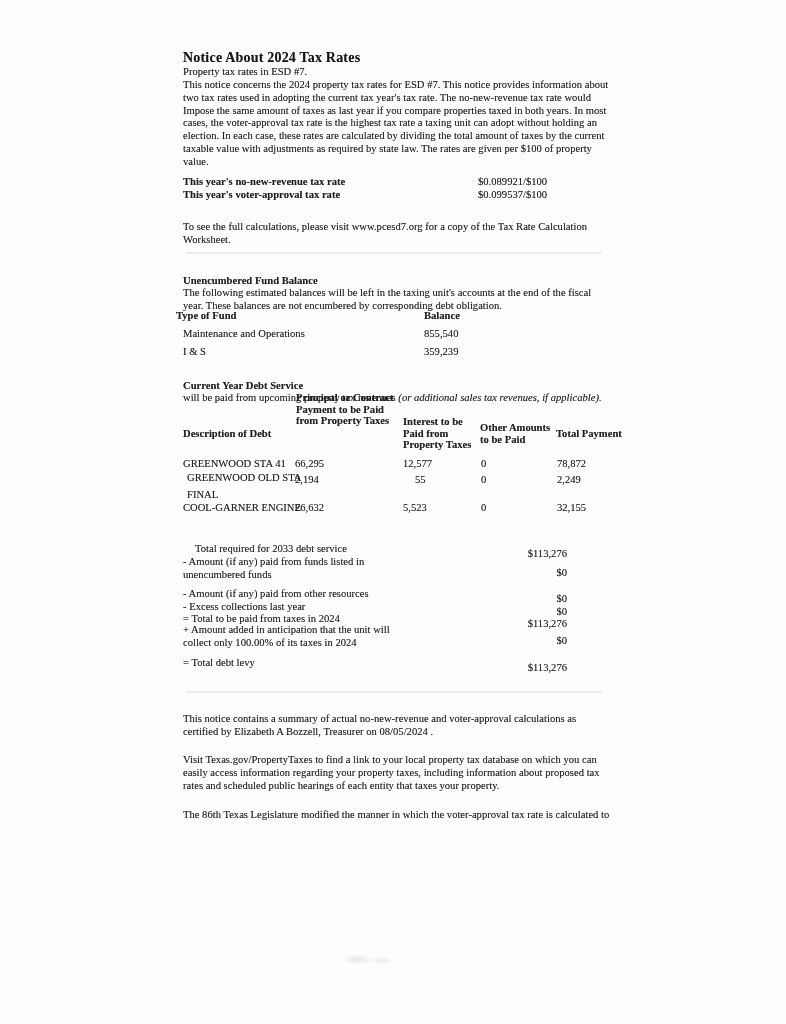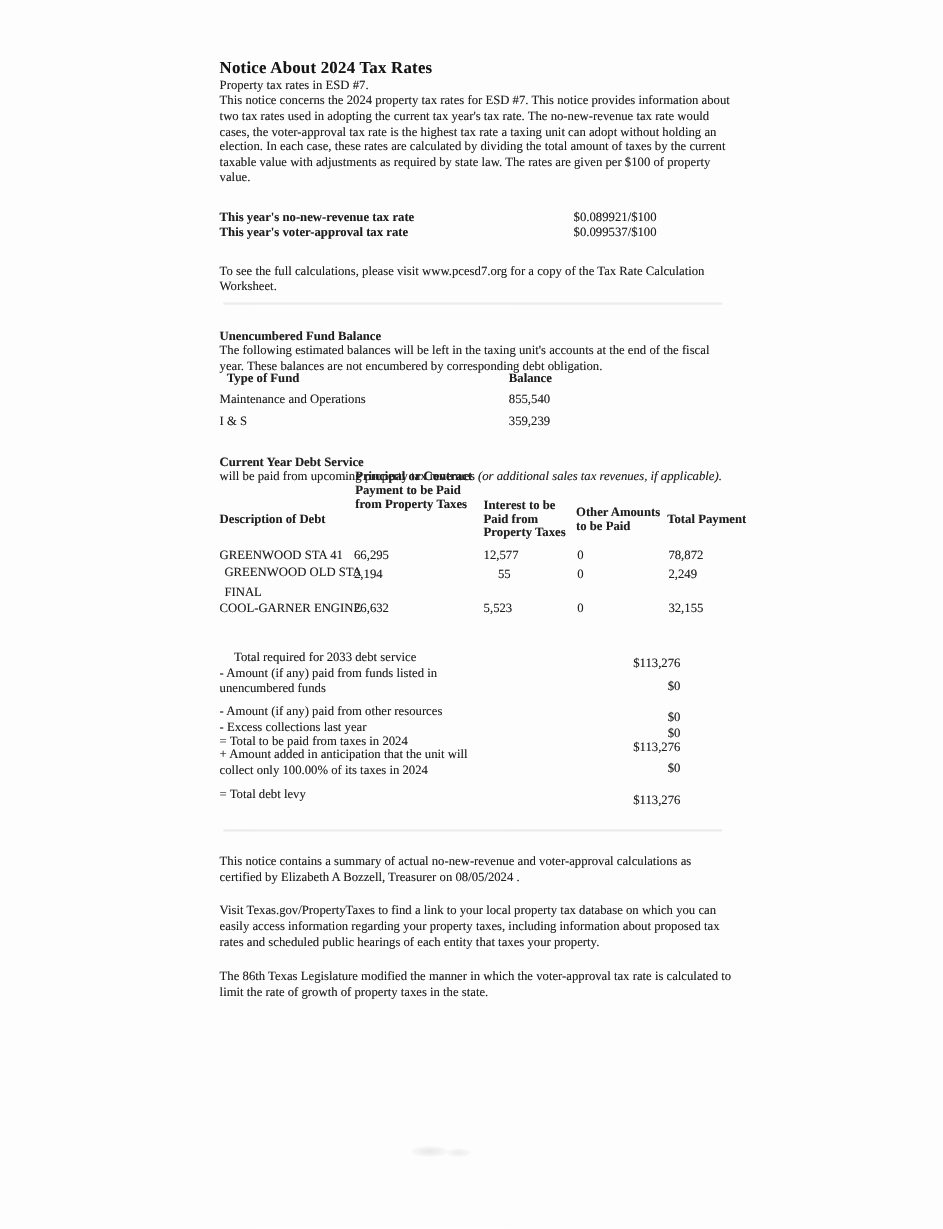--- a/index.html
+++ b/index.html
@@ -58,20 +58,21 @@
 <body>
 
 <div class="page">
 
   <div class="abs doc-title">Notice About 2024 Tax Rates</div>
 
   <div class="abs body-text" style="left:183px;top:66px;">Property tax rates in ESD #7.</div>
   <div class="abs body-text" style="left:183px;top:79px;">
     <div class="line">This notice concerns the 2024 property tax rates for ESD #7. This notice provides information about</div>
     <div class="line">two tax rates used in adopting the current tax year's tax rate. The no-new-revenue tax rate would</div>
+    <div class="line">Impose the same amount of taxes as last year if you compare properties taxed in both years. In most</div>
     <div class="line">cases, the voter-approval tax rate is the highest tax rate a taxing unit can adopt without holding an</div>
     <div class="line">election. In each case, these rates are calculated by dividing the total amount of taxes by the current</div>
     <div class="line">taxable value with adjustments as required by state law. The rates are given per $100 of property</div>
     <div class="line">value.</div>
   </div>
 
   <div>
     <div class="rate-label" style="top:176px;">This year's no-new-revenue tax rate</div>
     <div class="rate-value" style="top:176px;">$0.089921/$100</div>
     <div class="rate-label" style="top:189px;">This year's voter-approval tax rate</div>
@@ -84,21 +85,21 @@
   </div>
 
   <div class="abs hr-faint" style="top:252px;"></div>
 
   <div class="abs section-heading" style="left:183px;top:275px;">Unencumbered Fund Balance</div>
   <div class="abs body-text" style="left:183px;top:287px;">
     <div class="line">The following estimated balances will be left in the taxing unit's accounts at the end of the fiscal</div>
     <div class="line">year. These balances are not encumbered by corresponding debt obligation.</div>
   </div>
   <div>
-    <div class="cell cell-bold" style="left:189px;top:310px;">Type of Fund</div>
+    <div class="cell cell-bold" style="left:176px;top:310px;">Type of Fund</div>
     <div class="cell cell-bold" style="left:424px;top:310px;">Balance</div>
     <div class="cell" style="left:183px;top:328px;">Maintenance and Operations</div>
     <div class="cell" style="left:424px;top:328px;">855,540</div>
     <div class="cell" style="left:183px;top:346px;">I &amp; S</div>
     <div class="cell" style="left:424px;top:346px;">359,239</div>
   </div>
 
   <div class="abs section-heading" style="left:183px;top:380px;">Current Year Debt Service</div>
   <div class="abs body-text" style="left:183px;top:392px;">
     <div class="line"><span>will be paid from upcoming property tax revenues </span><span class="italic">(or additional sales tax revenues, if applicable).</span></div>
@@ -199,19 +200,18 @@
     <div class="line">This notice contains a summary of actual no-new-revenue and voter-approval calculations as</div>
     <div class="line">certified by Elizabeth A Bozzell, Treasurer on 08/05/2024 .</div>
   </div>
   <div class="abs body-text" style="left:183px;top:754px;">
     <div class="line">Visit Texas.gov/PropertyTaxes to find a link to your local property tax database on which you can</div>
     <div class="line">easily access information regarding your property taxes, including information about proposed tax</div>
     <div class="line">rates and scheduled public hearings of each entity that taxes your property.</div>
   </div>
   <div class="abs body-text" style="left:183px;top:809px;">
     <div class="line">The 86th Texas Legislature modified the manner in which the voter-approval tax rate is calculated to</div>
-    <div class="line">limit the rate of growth of property taxes in the state.</div>
   </div>
 
   <div class="abs smudge"></div>
   <div class="abs smudge2"></div>
 
 </div>
 
 </body></html>

